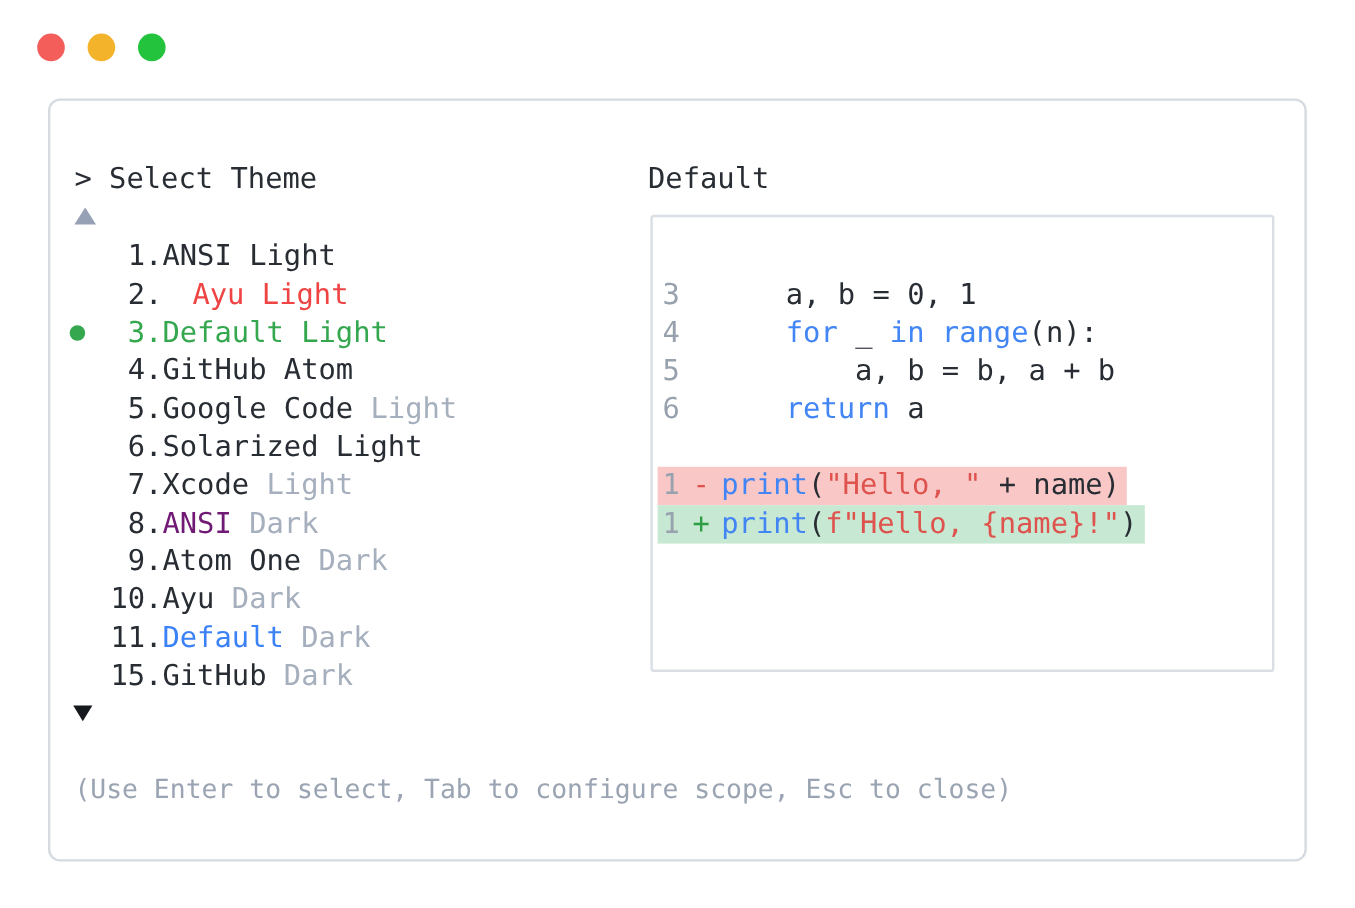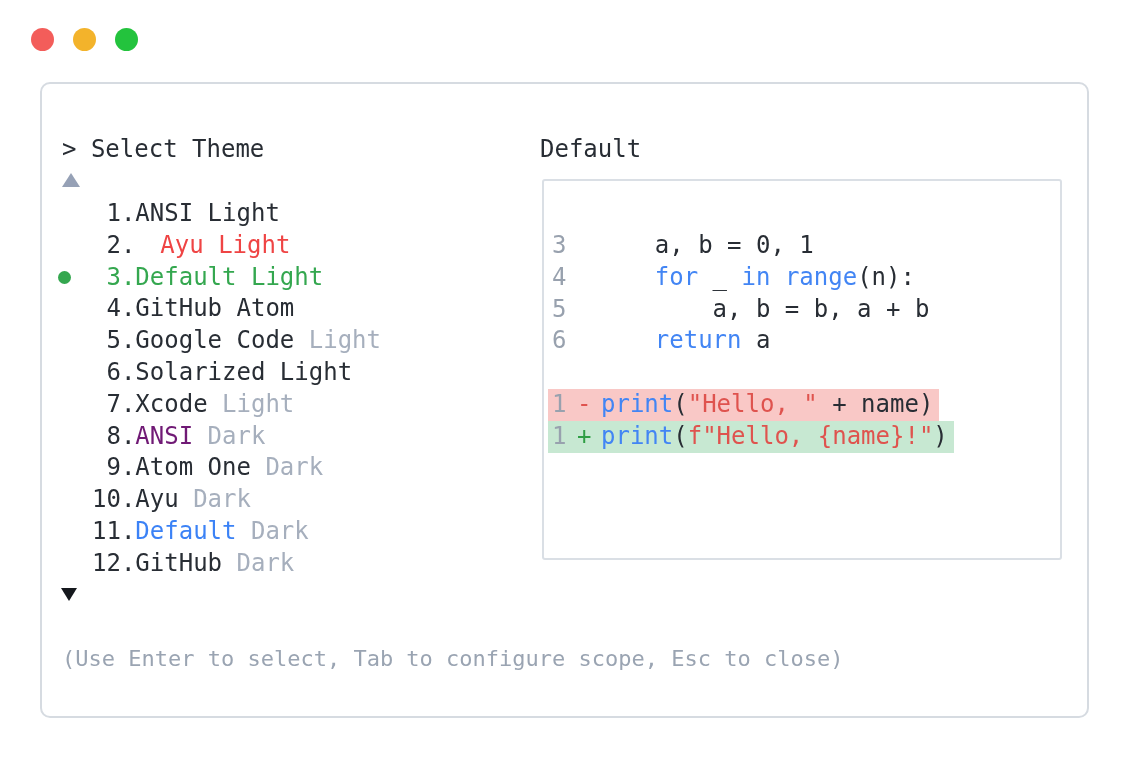--- a/index.html
+++ b/index.html
@@ -70,21 +70,21 @@
         <div class="row"><span class="marker"></span><span style="color: rgb(40, 45, 52);"> 2.</span><span style="color: #ef4444; margin-left: 25px;">Ayu Light</span></div>
         <div class="row"><span class="marker"><span class="bullet" style="background: rgb(52, 167, 79);"></span></span><span style="color: rgb(52, 167, 79);"> 3.</span><span style="color: rgb(52, 167, 79);">Default Light</span></div>
         <div class="row"><span class="marker"></span><span style="color: rgb(40, 45, 52);"> 4.</span><span style="color: rgb(40, 45, 52);">GitHub Atom</span></div>
         <div class="row"><span class="marker"></span><span style="color: rgb(40, 45, 52);"> 5.</span><span style="color: rgb(40, 45, 52);">Google Code</span><span class="suffix"> Light</span></div>
         <div class="row"><span class="marker"></span><span style="color: rgb(40, 45, 52);"> 6.</span><span style="color: rgb(40, 45, 52);">Solarized Light</span></div>
         <div class="row"><span class="marker"></span><span style="color: rgb(40, 45, 52);"> 7.</span><span style="color: rgb(40, 45, 52);">Xcode</span><span class="suffix"> Light</span></div>
         <div class="row"><span class="marker"></span><span style="color: rgb(40, 45, 52);"> 8.</span><span style="color: #701a75;">ANSI</span><span class="suffix"> Dark</span></div>
         <div class="row"><span class="marker"></span><span style="color: rgb(40, 45, 52);"> 9.</span><span style="color: rgb(40, 45, 52);">Atom One</span><span class="suffix"> Dark</span></div>
         <div class="row"><span class="marker"></span><span style="color: rgb(40, 45, 52);">10.</span><span style="color: rgb(40, 45, 52);">Ayu</span><span class="suffix"> Dark</span></div>
         <div class="row"><span class="marker"></span><span style="color: rgb(40, 45, 52);">11.</span><span style="color: #3b82f6;">Default</span><span class="suffix"> Dark</span></div>
-        <div class="row"><span class="marker"></span><span style="color: rgb(40, 45, 52);">12.</span><span style="color: rgb(40, 45, 52);">GitHub</span><span class="suffix"> Dark</span></div>
+        <div class="row"><span class="marker"></span><span style="color: rgb(40, 45, 52);">15.</span><span style="color: rgb(40, 45, 52);">GitHub</span><span class="suffix"> Dark</span></div>
       </div>
     <div class="arrow-down"></div>
 
     <div class="preview-box">
         <div class="cline"><span class="ln">3</span><span style="color: rgb(40, 45, 52);">    a, b = 0, 1</span></div>
         <div class="cline"><span class="ln">4</span><span style="color: rgb(40, 45, 52);">    </span><span style="color: rgb(66, 133, 244);">for</span><span style="color: rgb(40, 45, 52);"> _ </span><span style="color: rgb(66, 133, 244);">in</span><span style="color: rgb(40, 45, 52);"> </span><span style="color: rgb(66, 133, 244);">range</span><span style="color: rgb(40, 45, 52);">(n):</span></div>
         <div class="cline"><span class="ln">5</span><span style="color: rgb(40, 45, 52);">        a, b = b, a + b</span></div>
         <div class="cline"><span class="ln">6</span><span style="color: rgb(40, 45, 52);">    </span><span style="color: rgb(66, 133, 244);">return</span><span style="color: rgb(40, 45, 52);"> a</span></div>
         <div class="cline"></div>
         <div class="cline"><span class="diffwrap" style="background: rgb(249, 200, 198);"><span class="dnum">1</span><span class="dsign" style="color: rgb(223, 83, 78);">-</span><span style="color: rgb(66, 133, 244);">print</span><span style="color: rgb(40, 45, 52);">(</span><span style="color: rgb(223, 83, 78);">"Hello, "</span><span style="color: rgb(40, 45, 52);"> + name)</span></span></div>

